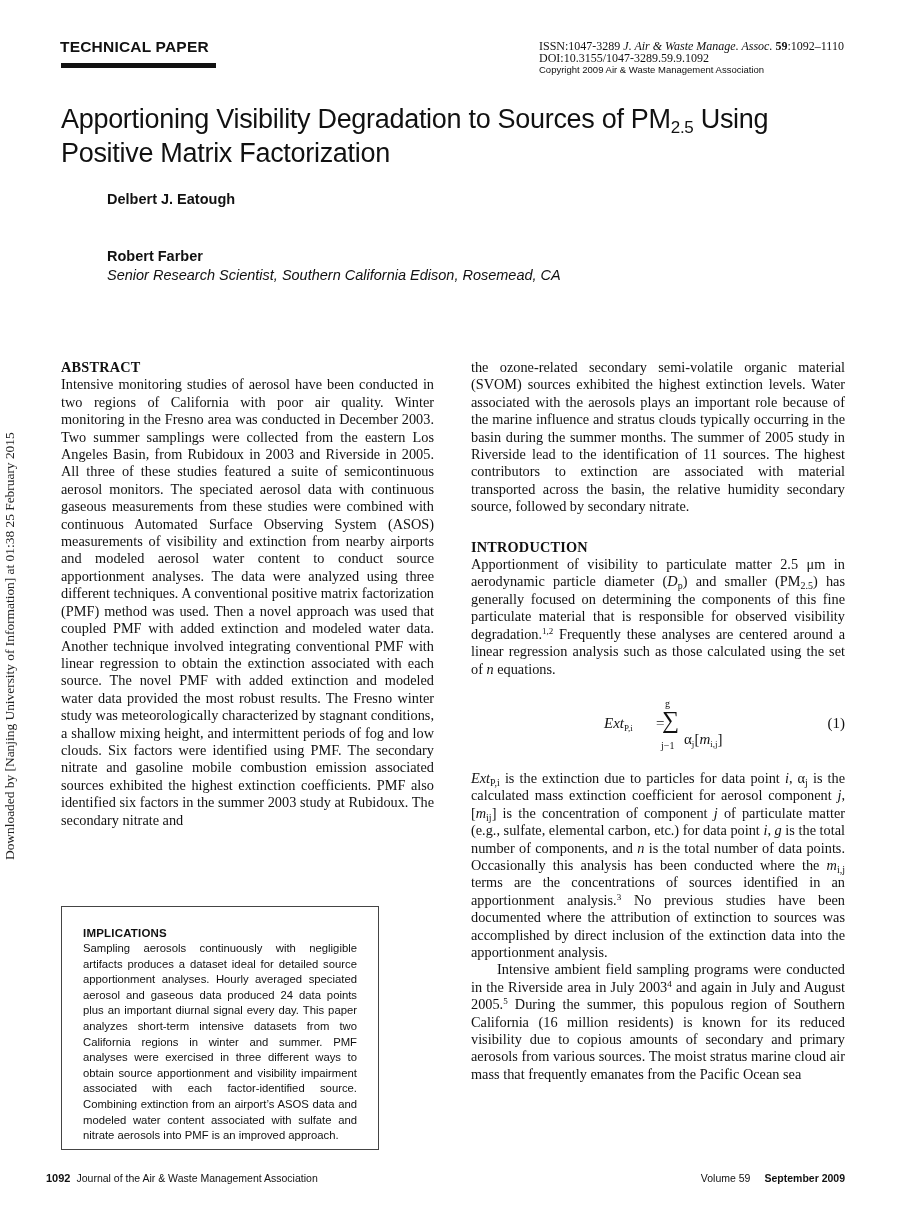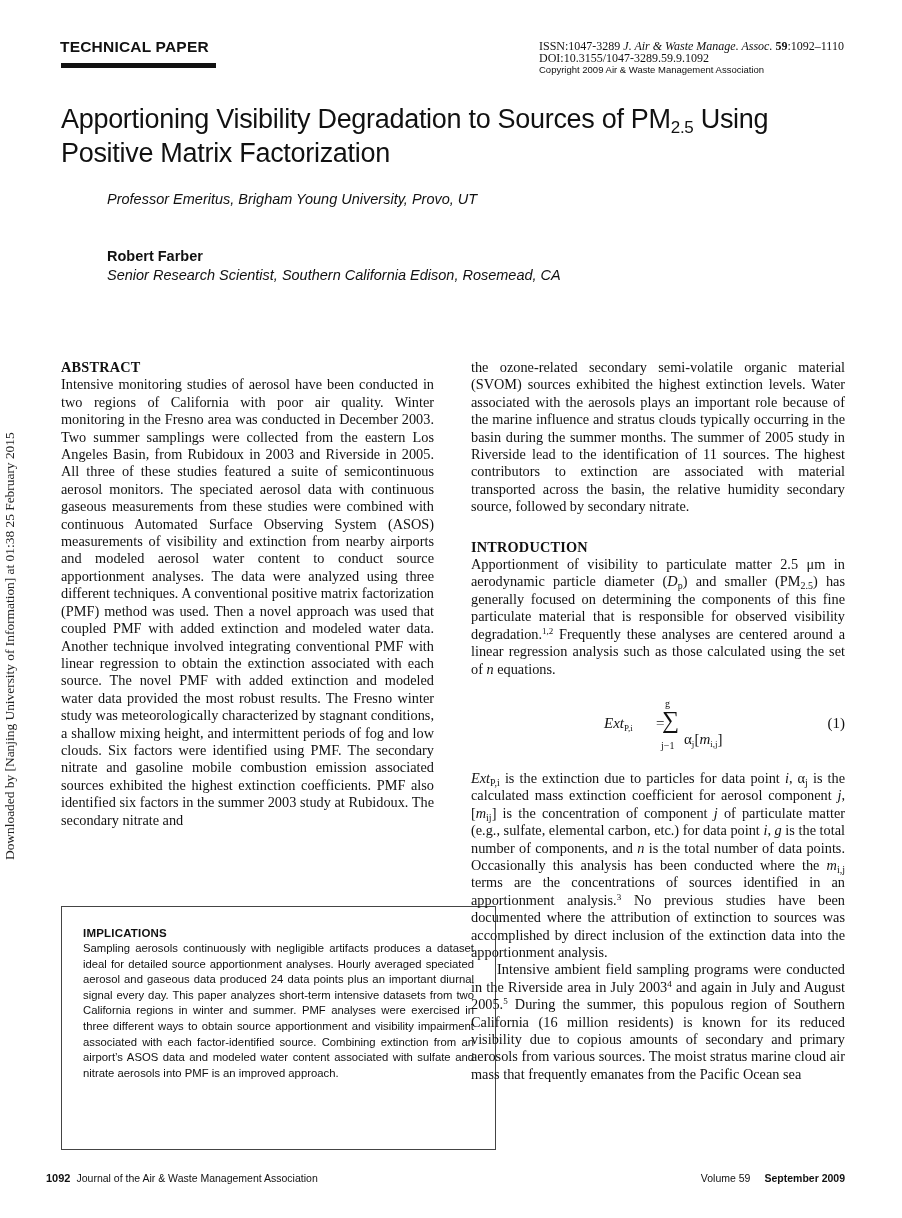--- a/index.html
+++ b/index.html
@@ -28,21 +28,21 @@
   .col { position: absolute; font-family: "Liberation Serif", serif; font-size: 14.3px; line-height: 17.4px; text-align: justify; }
   #col-left { left: 61px; top: 359px; width: 373px; }
   #col-right { left: 471px; top: 359px; width: 374px; }
   .col h2 { margin: 0; font-size: 14.3px; line-height: 17.4px; font-weight: bold; font-family: "Liberation Serif", serif; letter-spacing: 0.2px; }
   .col p { margin: 0; }
   .col p.indent { text-indent: 26px; }
   .col sup { font-size: 9px; vertical-align: 5px; line-height: 0; }
   .col sub { font-size: 10px; vertical-align: -3px; line-height: 0; }
   .spacer { height: 17px; }
 
-  #implications-box { position: absolute; left: 61px; top: 906px; width: 435px; height: 244px; border: 1px solid #444; box-sizing: border-box; padding: 19px 21px 0 21px; font-family: "Liberation Sans", sans-serif; }
+  #implications-box { position: absolute; left: 61px; top: 906px; width: 318px; height: 244px; border: 1px solid #444; box-sizing: border-box; padding: 19px 21px 0 21px; font-family: "Liberation Sans", sans-serif; }
   #implications-box h3 { margin: 0; font-size: 11.5px; font-weight: bold; line-height: 15px; letter-spacing: 0.2px; }
   #implications-box p { margin: 0; font-size: 11.3px; line-height: 15.6px; text-align: justify; }
 
   #equation { position: relative; height: 58px; margin-top: 17px; margin-bottom: 17px; font-family: "Liberation Serif", serif; }
   #equation .lhs { position: absolute; left: 133px; top: 20px; font-size: 15px; font-style: italic; }
   #equation .lhs sub { font-style: normal; font-size: 9px; vertical-align: -3px; }
   #equation .eq { position: absolute; left: 185px; top: 20px; font-size: 15px; }
   #equation .sigma { position: absolute; left: 191px; top: 13px; font-size: 24px; line-height: 24px; }
   #equation .sup-lim { position: absolute; left: 194px; top: 0px; font-size: 10px; }
   #equation .sub-lim { position: absolute; left: 190px; top: 42px; font-size: 10px; }
@@ -64,21 +64,21 @@
 
 <div id="journal-meta">
   <div class="l1"><span>ISSN:1047-3289</span> <i>J. Air &amp; Waste Manage. Assoc.</i> <b>59</b><span>:1092–1110</span></div>
   <div class="l2">DOI:10.3155/1047-3289.59.9.1092</div>
   <div class="l3">Copyright 2009 Air &amp; Waste Management Association</div>
 </div>
 
 <h1 id="title"><span>Apportioning Visibility Degradation to Sources of PM</span><sub>2.5</sub><span> Using</span><br><span>Positive Matrix Factorization</span></h1>
 
 <div class="author" id="author-1">
-  <div class="affil">Professor Emeritus, Brigham Young University, Provo, UT</div>
+  <div class="name">Delbert J. Eatough</div>
 </div>
 <div class="author" id="author-2">
   <div class="name">Robert Farber</div>
   <div class="affil">Senior Research Scientist, Southern California Edison, Rosemead, CA</div>
 </div>
 
 <div id="side-watermark">Downloaded by [Nanjing University of Information] at 01:38 25 February 2015</div>
 
 <div class="col" id="col-left">
   <h2>ABSTRACT</h2>

